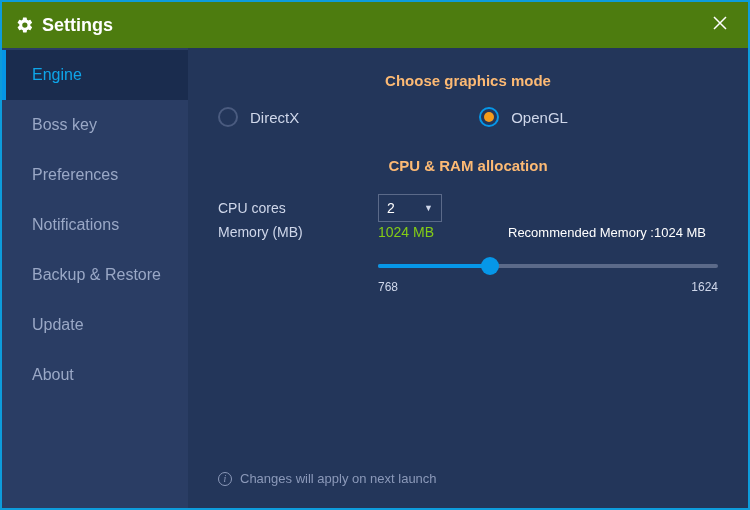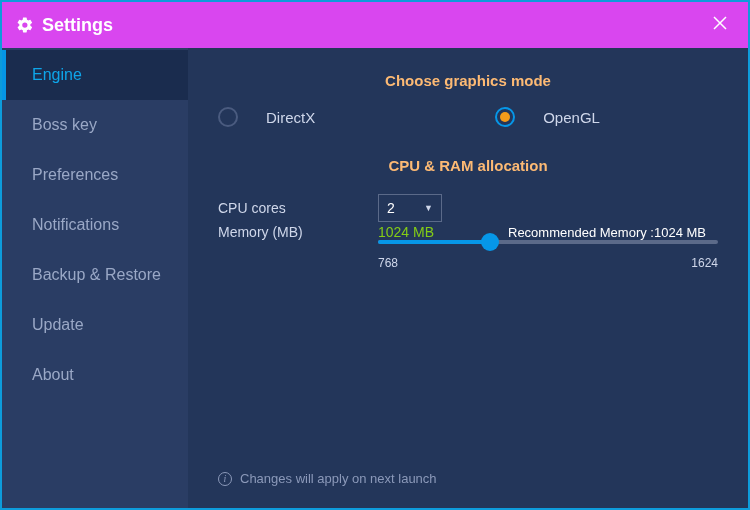--- a/index.html
+++ b/index.html
@@ -1,42 +1,42 @@
 <!DOCTYPE html>
 <html><head>
   <meta charset="utf-8">
   <style>
     * { box-sizing: border-box; margin: 0; padding: 0; font-family: 'Segoe UI', Arial, sans-serif; }
     body { width: 750px; height: 510px; overflow: hidden; }
     .window { width: 750px; height: 510px; border: 2px solid #0d9cdb; background: #1a2c4e; display: flex; flex-direction: column; }
-    .titlebar { height: 46px; background: #d946ef; display: flex; align-items: center; padding: 0 14px; justify-content: space-between; }
+    .titlebar { height: 46px; background: #4d7c0f; display: flex; align-items: center; padding: 0 14px; justify-content: space-between; }
     .titlebar-left { display: flex; align-items: center; gap: 8px; }
     .title-text { color: #fff; font-size: 18px; font-weight: 600; }
     .gear-icon { color: #fff; display: inline-flex; }
     .close-btn { color: #fff; font-size: 19px; cursor: pointer; padding: 4px 6px; font-weight: 300; }
     .body { flex: 1; display: flex; min-height: 0; }
     .sidebar { width: 200px; background: #2a3d64; display: flex; flex-direction: column; padding-top: 2px; }
     .sidebar-item { position: relative; height: 50px; display: flex; align-items: center; padding-left: 30px; color: #9aa8c6; font-size: 16px; cursor: pointer; }
     .sidebar-item.active { background: #1a2c4e; color: #0ea5e9; }
     .sidebar-item.active::before { content: ""; position: absolute; left: 0; top: 0; bottom: 0; width: 4px; background: #0596e6; }
     .main { flex: 1; background: #23365a; position: relative; padding: 24px 30px 20px 30px; }
     .section-title { color: #fdba74; font-size: 15px; margin-bottom: 18px; font-weight: 600; text-align: center; }
     .radio-row { display: flex; gap: 180px; margin-bottom: 30px; }
-    .radio { display: flex; align-items: center; gap: 28px; cursor: pointer; color: #cfd7ea; font-size: 15px; }
+    .radio { display: flex; align-items: center; gap: 12px; cursor: pointer; color: #cfd7ea; font-size: 15px; }
     .radio-circle { width: 20px; height: 20px; border-radius: 50%; border: 2px solid #4a5b7f; position: relative; }
     .radio.selected .radio-circle { border: 2px solid #0697e8; }
     .radio.selected .radio-circle::after { content: ""; position: absolute; top: 3px; left: 3px; width: 10px; height: 10px; background: #f59b1a; border-radius: 50%; }
     .form-row { display: flex; align-items: center; margin-top: 20px; }
     .form-label { width: 160px; color: #cfd7ea; font-size: 14px; }
     .select { width: 64px; height: 28px; border: 1px solid #5b6a89; background: transparent; color: #fff; display: flex; align-items: center; justify-content: space-between; padding: 0 8px; font-size: 14px; cursor: pointer; }
     .select .caret { font-size: 9px; color: #cfd7ea; }
     .mem-row { display: flex; align-items: flex-end; margin-top: 2px; }
     .mem-value { width: 110px; color: #84cc16; font-weight: 400; font-size: 14px; }
     .mem-reco { color: #ffffff; font-size: 13px; margin-left: 20px; }
-    .slider-wrap { margin-top: 0; margin-left: 160px; width: 340px; position: relative; }
+    .slider-wrap { margin-top: 24px; margin-left: 160px; width: 340px; position: relative; }
     .slider-track { height: 4px; background: #5b6a89; border-radius: 2px; position: relative; }
     .slider-track::before { content: ""; position: absolute; left: 0; width: 33%; top: 0; bottom: 0; background: #0697e8; border-radius: 2px; }
     .slider-thumb { position: absolute; top: -7px; left: calc(33% - 9px); width: 18px; height: 18px; background: #0697e8; border-radius: 50%; cursor: pointer; }
     .slider-labels { display: flex; justify-content: space-between; font-size: 12px; color: #cfd7ea; margin-top: 12px; }
     .footer-note { position: absolute; bottom: 22px; left: 30px; display: flex; align-items: center; gap: 8px; color: #8b99b9; font-size: 13px; }
     .info-icon { width: 14px; height: 14px; border: 1.5px solid #8b99b9; border-radius: 50%; display: inline-flex; align-items: center; justify-content: center; font-size: 10px; font-style: italic; font-family: serif; color: #8b99b9; line-height: 1; padding-top: 1px; }
   </style>
 </head>
 <body>
 

